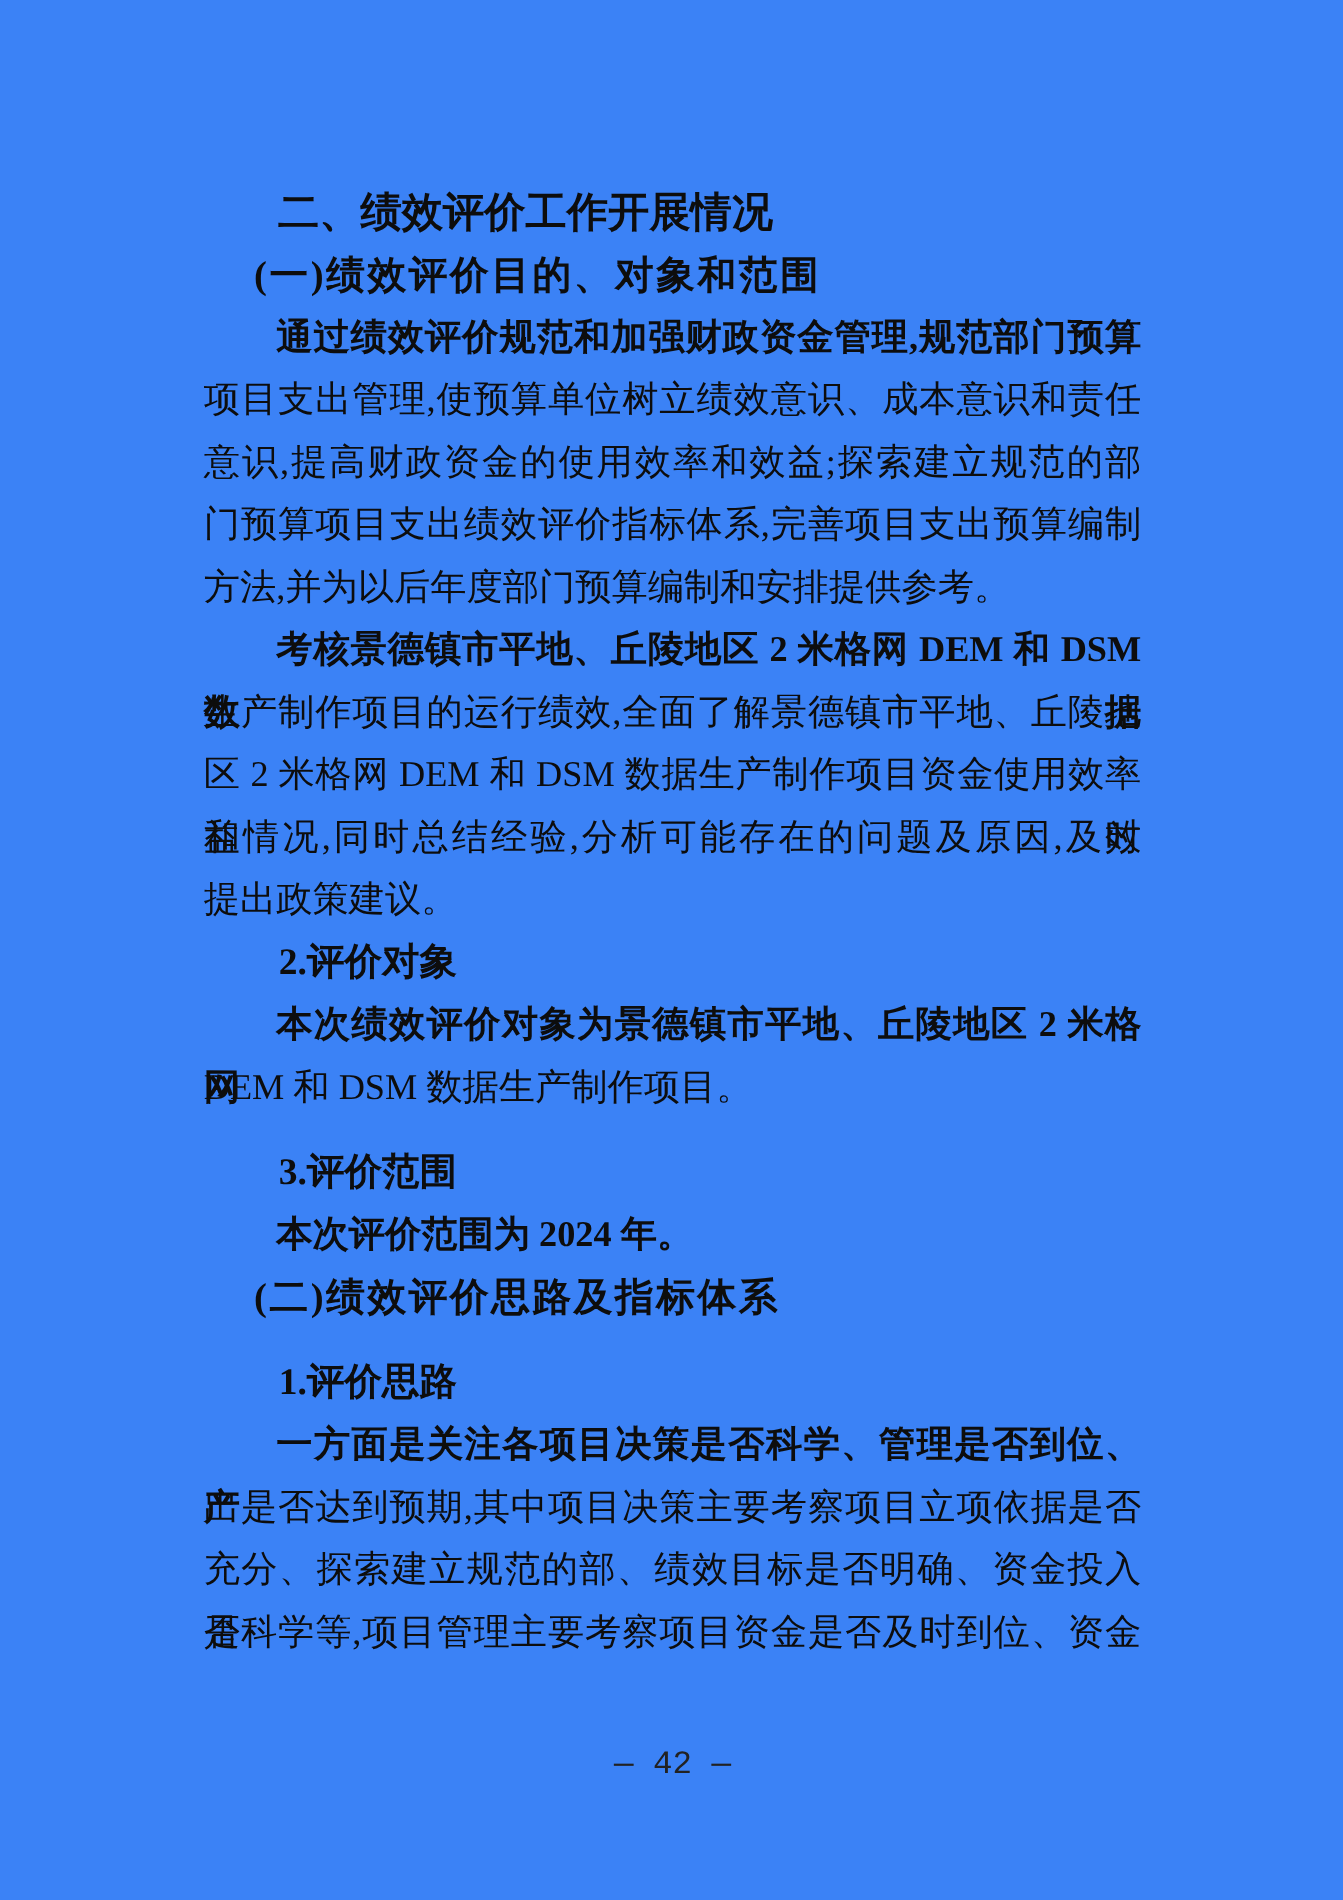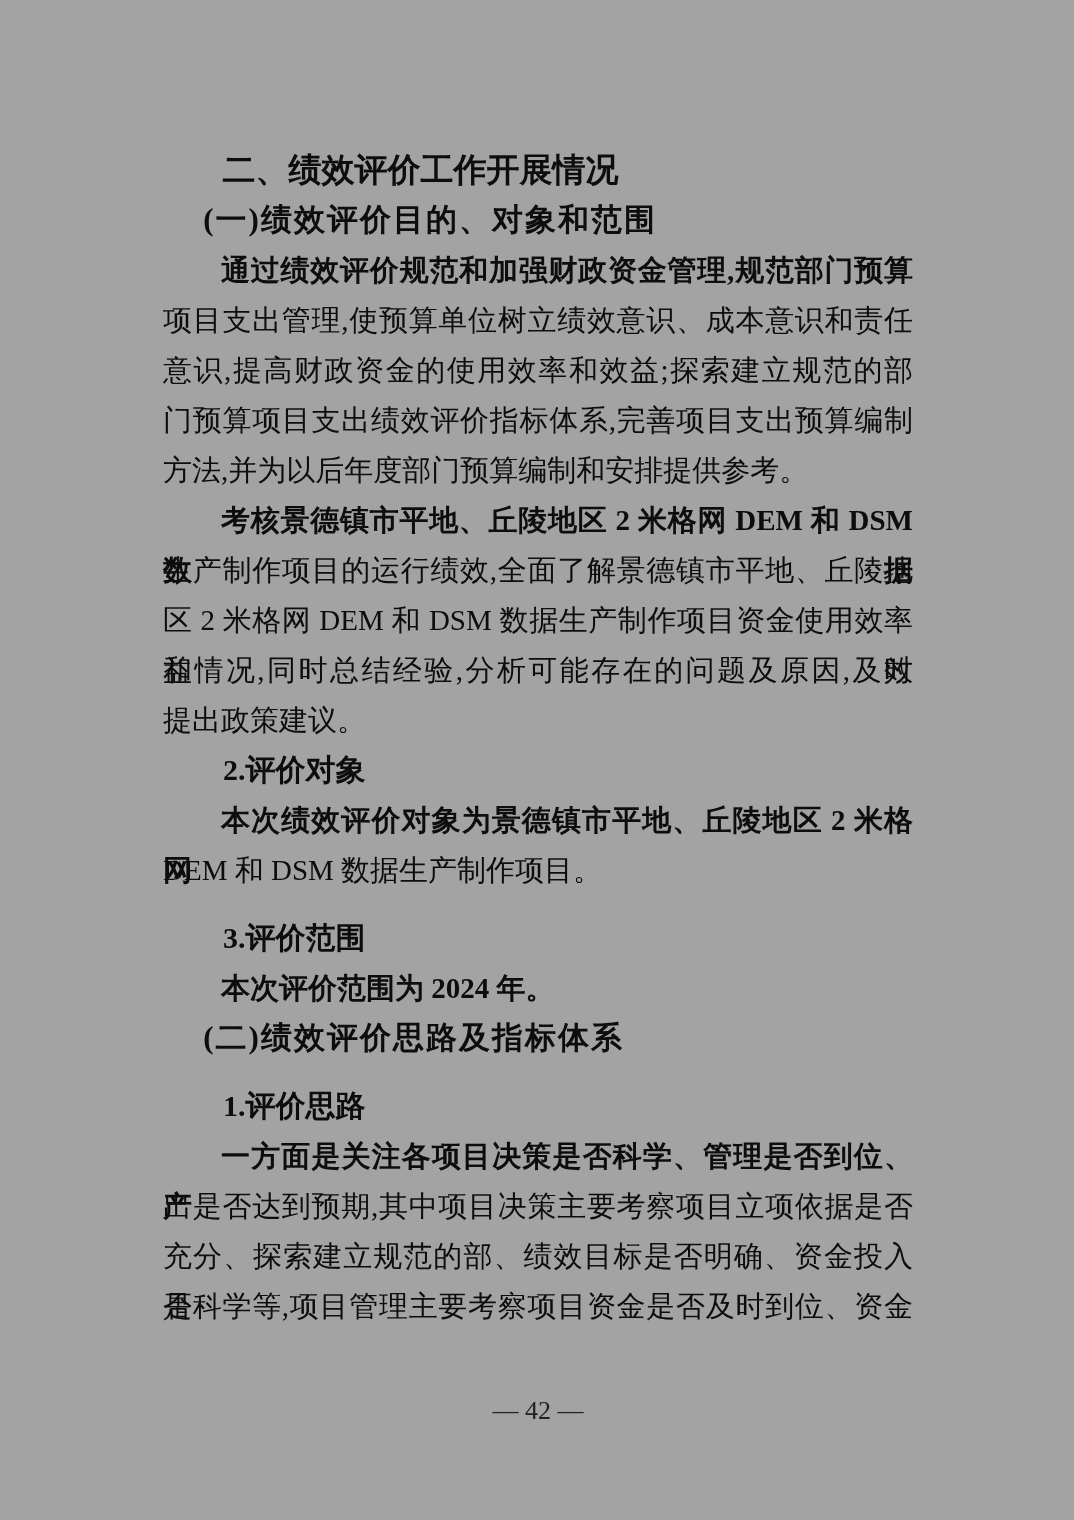--- a/index.html
+++ b/index.html
@@ -4,21 +4,21 @@
 <style>
   html, body {
     margin: 0;
     padding: 0;
     background: #ffffff;
   }
   .page {
     position: relative;
     width: 1074px;
     height: 1520px;
-    background: #a3a3a3;
+    background: #3b82f6;
     box-sizing: border-box;
     padding: 145px 161px 0 163px;
     color: #0d0d0d;
     overflow: hidden;
   }
   .h-main {
     font-family: "Liberation Sans", sans-serif;
     font-weight: bold;
     font-size: 33px;
     height: 50px;
@@ -53,21 +53,21 @@
     text-align: justify;
     text-align-last: justify;
     text-justify: inter-character;
   }
   .bl.first { text-indent: 2em; font-weight: bold; }
   .bl.short { text-align-last: left; }
   .mt4 { margin-top: 18px; }
   .footer {
     margin-top: 55px;
     text-align: center;
-    font-family: Liberation Serif, serif;
+    font-family: Liberation Mono, monospace;
     font-size: 26px;
     height: 50px;
     line-height: 50px;
     color: #222222;
   }
 </style>
 </head>
 <body>
 
 <div class="page">

